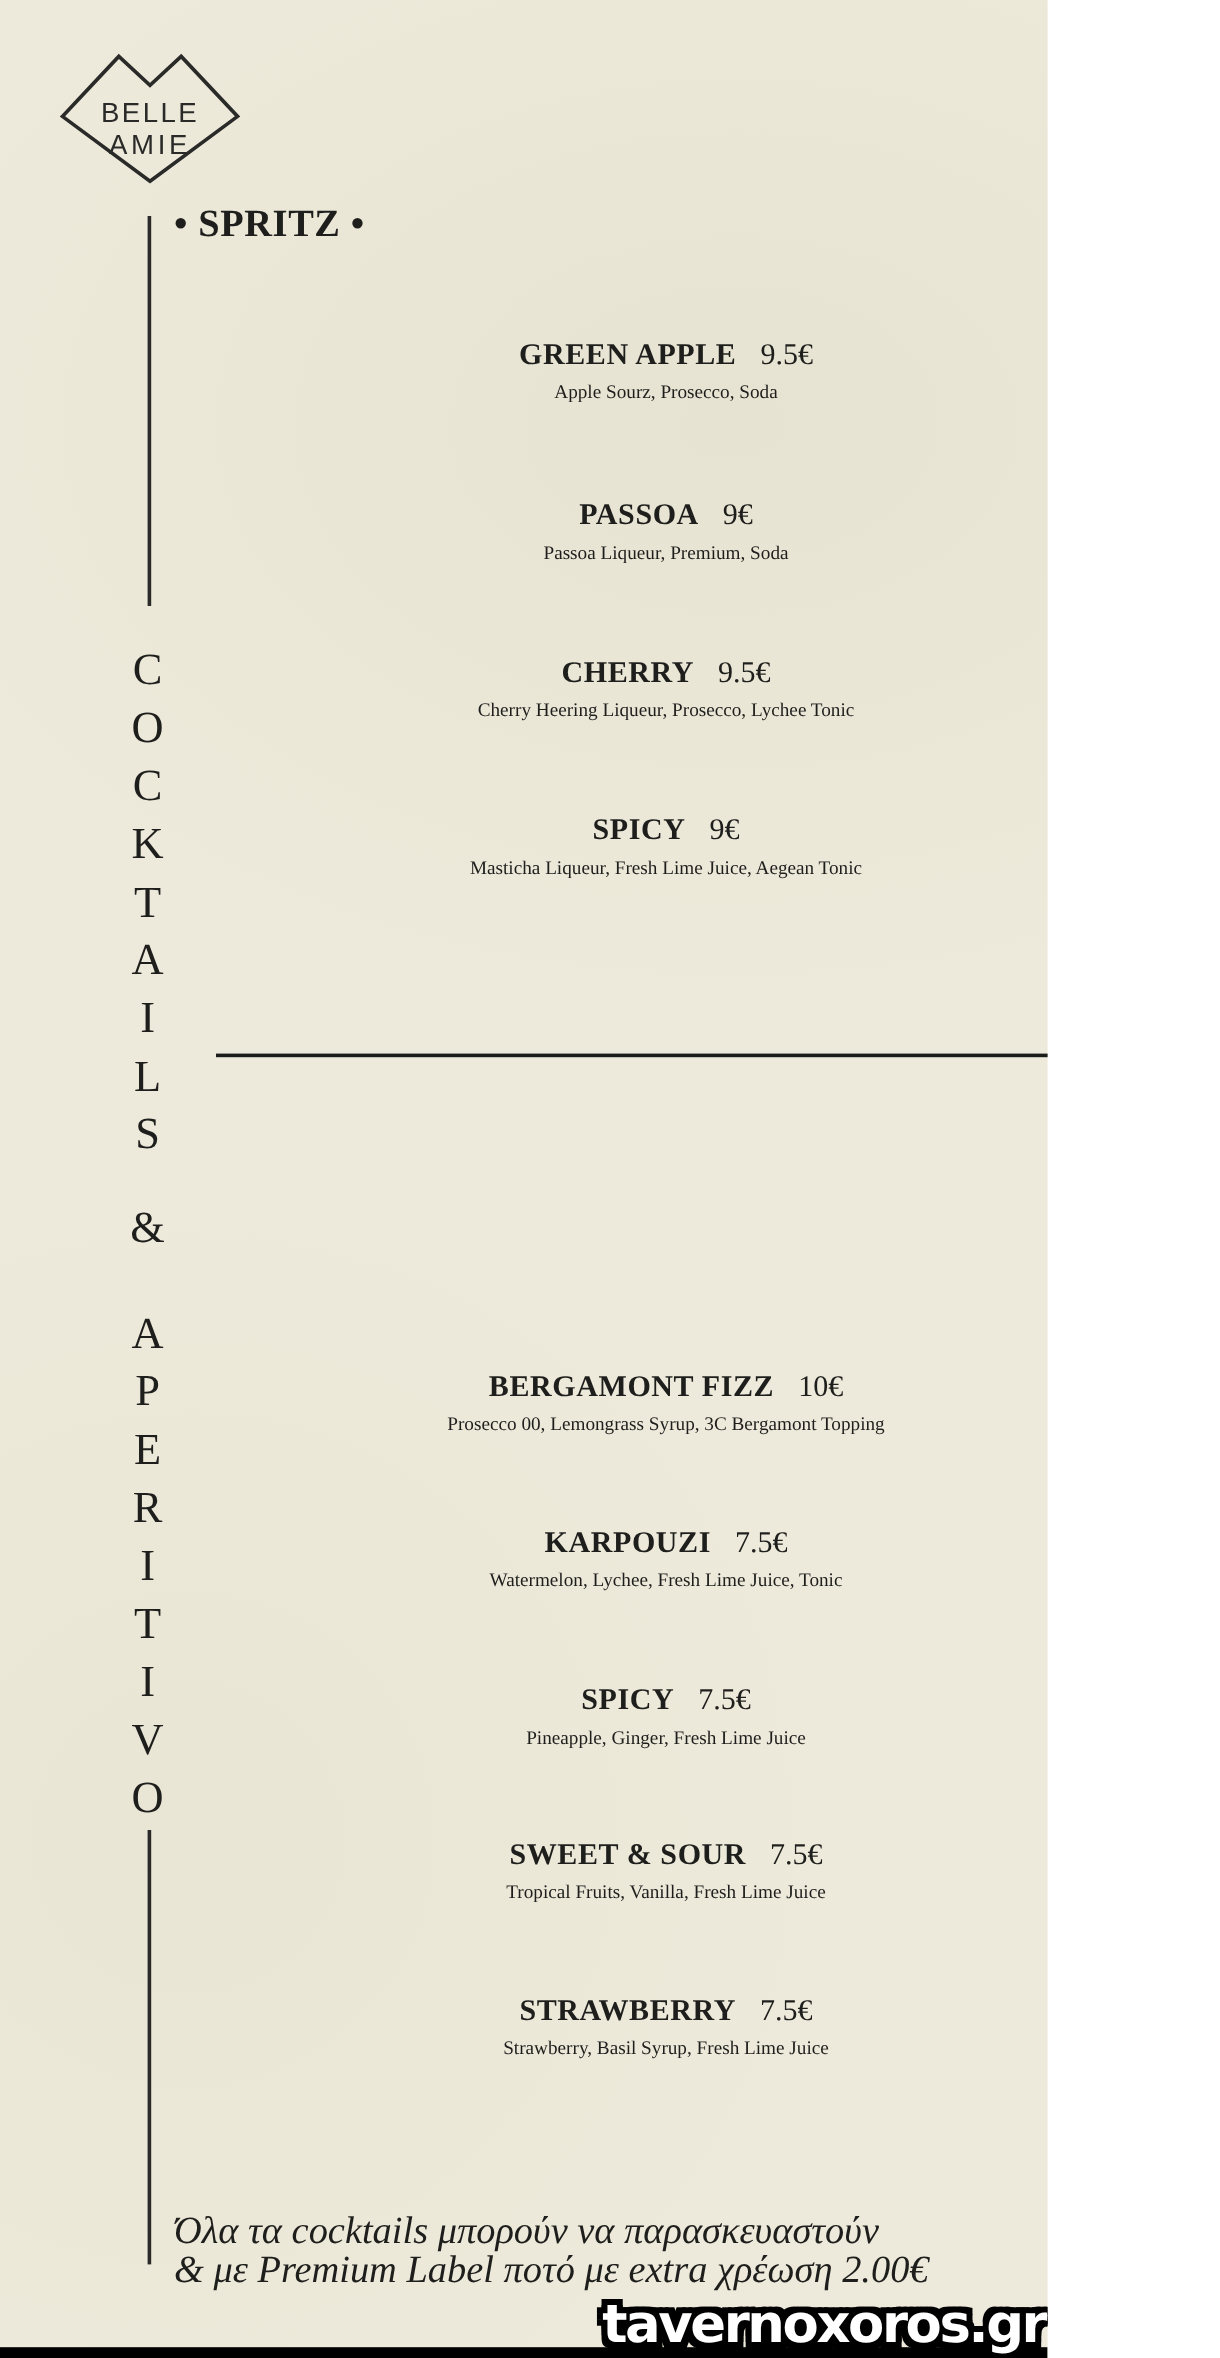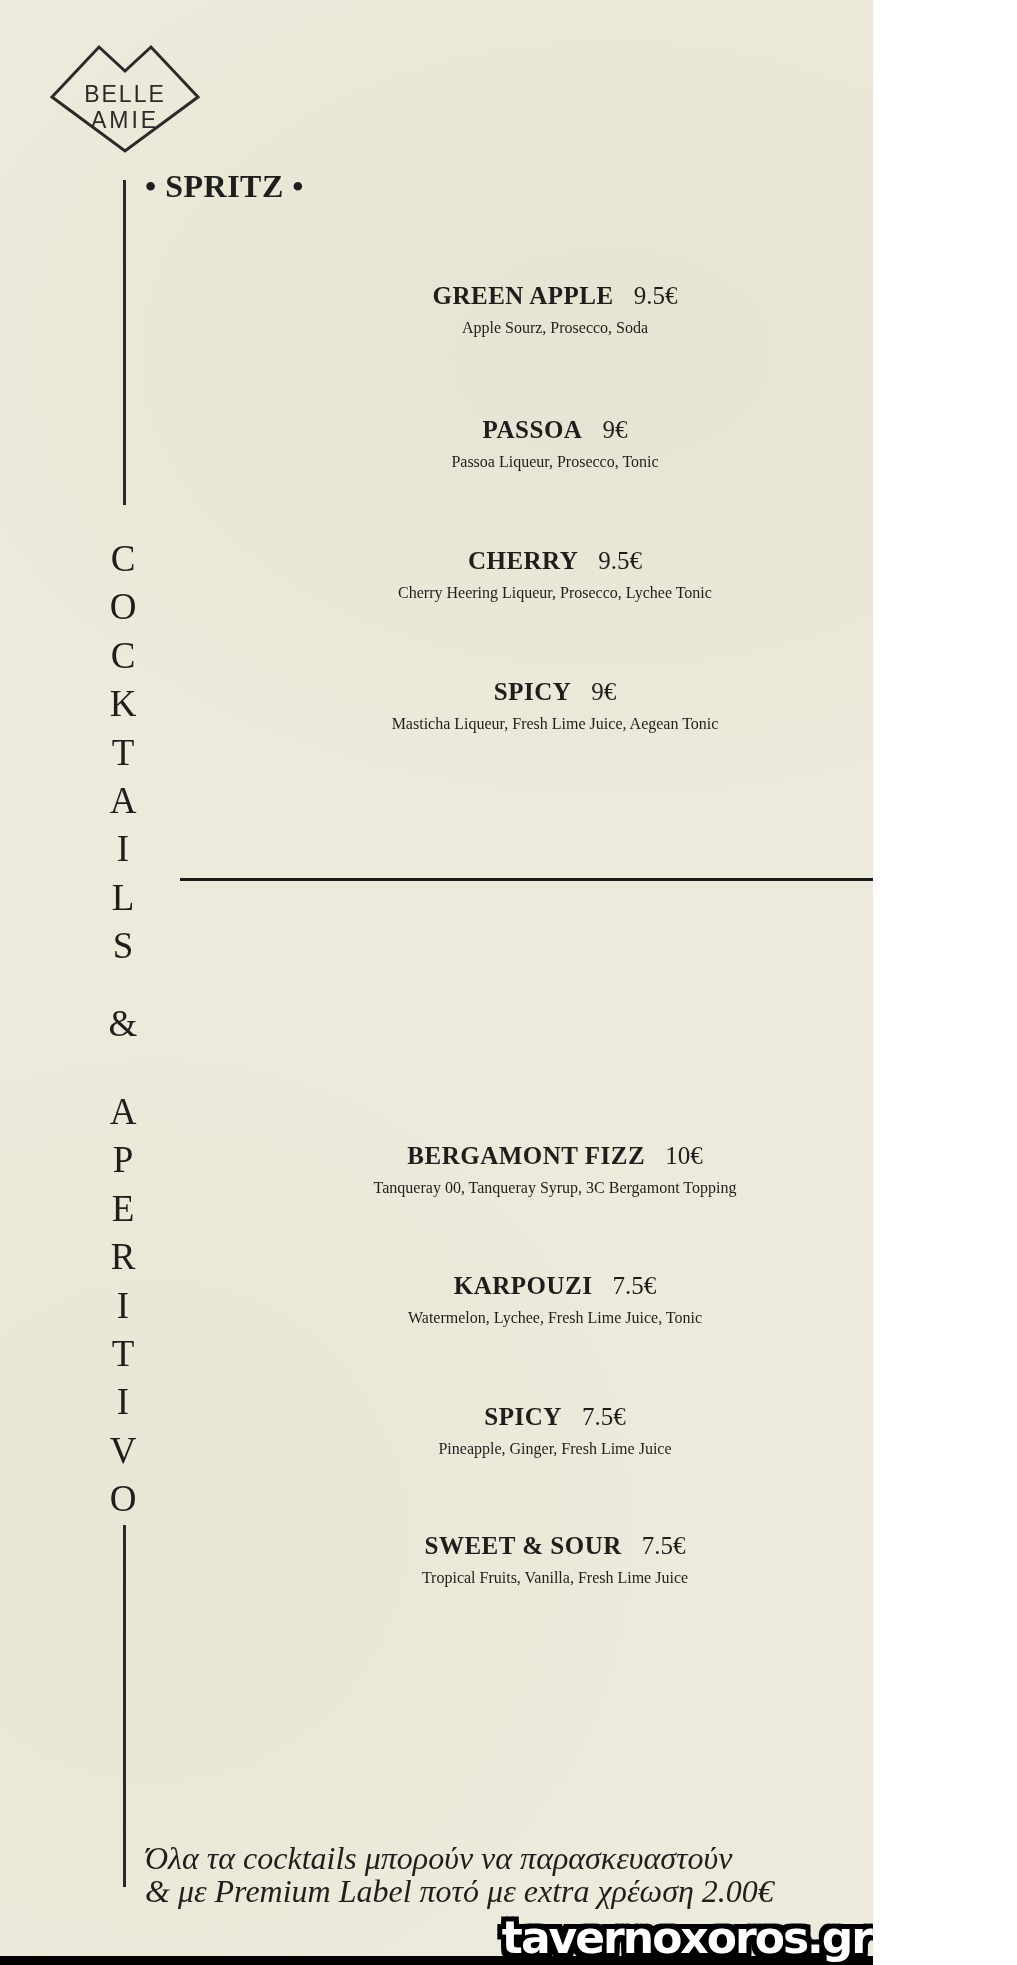--- a/index.html
+++ b/index.html
@@ -105,56 +105,60 @@
 
   <div class="section-header" style="top:168px">• SPRITZ •</div>
 
   <div class="item" style="top:281px">
     <div class="item-title"><span class="item-name">GREEN APPLE</span><span class="item-price">9.5€</span></div>
     <div class="item-desc">Apple Sourz, Prosecco, Soda</div>
   </div>
 
   <div class="item" style="top:415px">
     <div class="item-title"><span class="item-name">PASSOA</span><span class="item-price">9€</span></div>
-    <div class="item-desc">Passoa Liqueur, Prosecco, Tonic</div>
+    <div class="item-desc">Passoa Liqueur, Premium, Soda</div>
   </div>
 
   <div class="item" style="top:546px">
     <div class="item-title"><span class="item-name">CHERRY</span><span class="item-price">9.5€</span></div>
     <div class="item-desc">Cherry Heering Liqueur, Prosecco, Lychee Tonic</div>
   </div>
 
   <div class="item" style="top:677px">
     <div class="item-title"><span class="item-name">SPICY</span><span class="item-price">9€</span></div>
     <div class="item-desc">Masticha Liqueur, Fresh Lime Juice, Aegean Tonic</div>
   </div>
 
   <div class="divider"></div>
 
 
   <div class="item" style="top:1141px">
     <div class="item-title"><span class="item-name">BERGAMONT FIZZ</span><span class="item-price">10€</span></div>
-    <div class="item-desc">Tanqueray 00, Tanqueray Syrup, 3C Bergamont Topping</div>
+    <div class="item-desc">Prosecco 00, Lemongrass Syrup, 3C Bergamont Topping</div>
   </div>
 
   <div class="item" style="top:1271px">
     <div class="item-title"><span class="item-name">KARPOUZI</span><span class="item-price">7.5€</span></div>
     <div class="item-desc">Watermelon, Lychee, Fresh Lime Juice, Tonic</div>
   </div>
 
   <div class="item" style="top:1402px">
     <div class="item-title"><span class="item-name">SPICY</span><span class="item-price">7.5€</span></div>
     <div class="item-desc">Pineapple, Ginger, Fresh Lime Juice</div>
   </div>
 
   <div class="item" style="top:1531px">
     <div class="item-title"><span class="item-name">SWEET &amp; SOUR</span><span class="item-price">7.5€</span></div>
     <div class="item-desc">Tropical Fruits, Vanilla, Fresh Lime Juice</div>
   </div>
 
+  <div class="item" style="top:1661px">
+    <div class="item-title"><span class="item-name">STRAWBERRY</span><span class="item-price">7.5€</span></div>
+    <div class="item-desc">Strawberry, Basil Syrup, Fresh Lime Juice</div>
+  </div>
 
   <div class="footer">
     <div>Όλα τα cocktails μπορούν να παρασκευαστούν</div>
     <div>&amp; με Premium Label ποτό με extra χρέωση 2.00€</div>
   </div>
 
   <div class="bottom-bar"></div>
   <div class="watermark">tavernoxoros.gr</div>
 
 </div>

